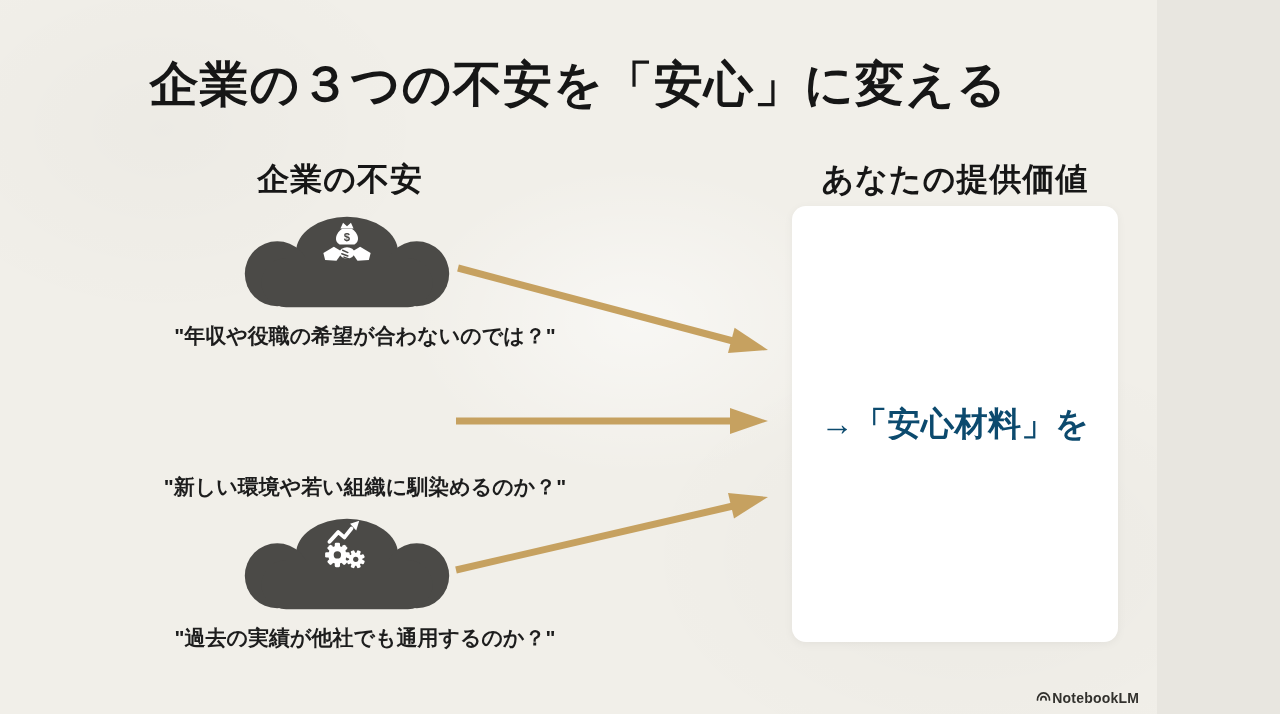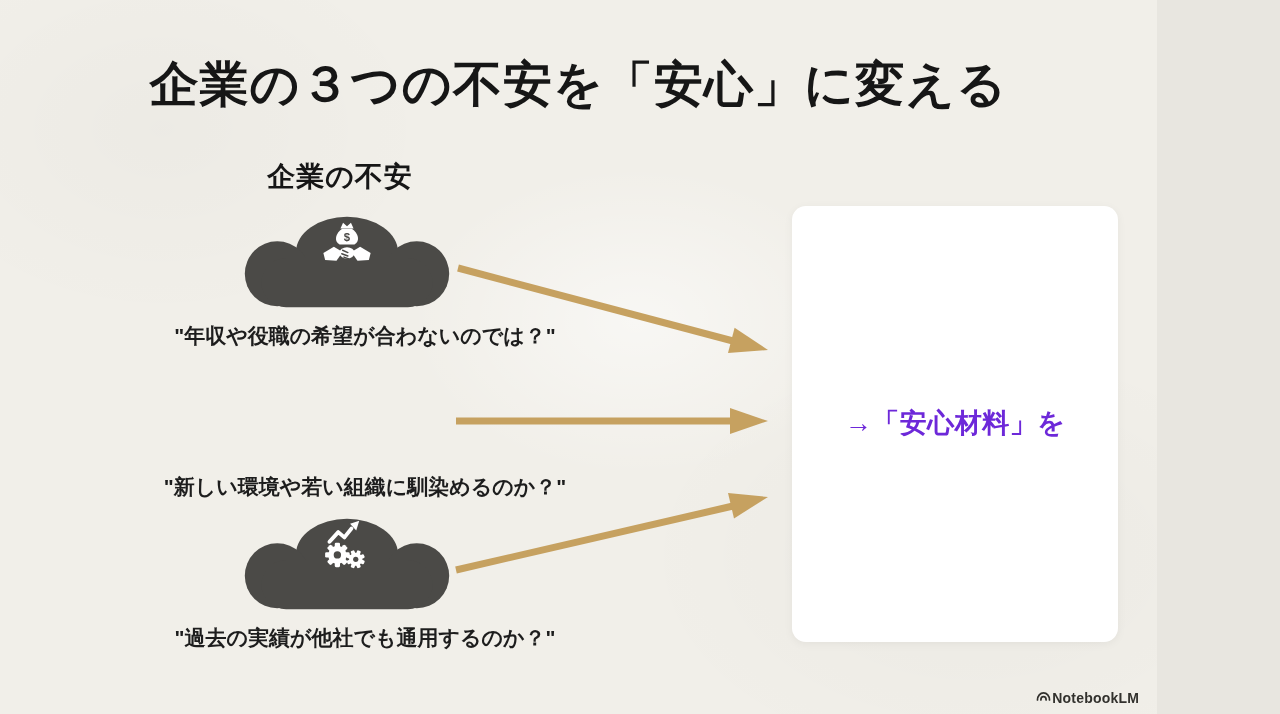--- a/index.html
+++ b/index.html
@@ -19,21 +19,21 @@
       radial-gradient(ellipse 380px 260px at 55% 45%, rgba(255,255,255,0.5), transparent 60%),
       var(--background);
   }
   .title{
     position:absolute;top:52px;left:0;width:100%;text-align:center;
     font-family:"Liberation Serif","DejaVu Serif",serif;
     font-size:49px;font-weight:600;letter-spacing:1px;color:var(--text);
   }
   .col-header{
     position:absolute;top:158px;text-align:center;
-    font-size:28px;font-weight:800;color:var(--text);letter-spacing:1px;
+    font-size:32px;font-weight:800;color:var(--text);letter-spacing:1px;
   }
   .col-header.left{left:227px;width:226px;}
   .col-header.right{left:792px;width:326px;}
 
   .cloud-wrap{position:absolute;left:234px;width:226px;height:100px;}
   .cloud-wrap.c1{top:212px;}
   .cloud-wrap.c2{top:363px;}
   .cloud-wrap.c3{top:514px;}
   .cloud-shape{position:absolute;inset:0;width:100%;height:100%;}
   .cloud-fill{fill:var(--cloud);}
@@ -58,37 +58,38 @@
   .arrow-line{stroke:var(--arrow);stroke-width:7;}
   .arrow-head{fill:var(--arrow);}
 
   .value-box{
     position:absolute;left:792px;top:206px;width:326px;height:436px;
     background:var(--box);border-radius:14px;
     box-shadow:0 2px 10px rgba(0,0,0,0.05);
     display:flex;align-items:center;justify-content:center;
   }
   .value-text{
-    text-align:left;font-size:27px;font-weight:800;color:#6d28d9;
+    text-align:left;font-size:33px;font-weight:800;color:#0c4a6e;
     line-height:1.55;letter-spacing:0.5px;
   }
   .footer{
     position:absolute;right:18px;bottom:8px;
     display:flex;align-items:center;
   }
   .brand-text{font-size:14px;font-weight:600;color:#32312d;letter-spacing:0.2px;}
 </style>
 </head>
 <body>
 
 <div class="canvas">
 
   <div class="title">企業の３つの不安を「安心」に変える</div>
 
   <div class="col-header left">企業の不安</div>
+  <div class="col-header right">あなたの提供価値</div>
 
   <svg class="arrows" viewBox="0 0 1280 714">
     <g>
       <line class="arrow-line" x1="458" y1="268" x2="733" y2="341"></line>
       <polygon class="arrow-head" points="768,350 728,352.9 734.6,327.7"></polygon>
     </g>
     <g>
       <line class="arrow-line" x1="456" y1="421" x2="732" y2="421"></line>
       <polygon class="arrow-head" points="768,421 730,434 730,408"></polygon>
     </g>

